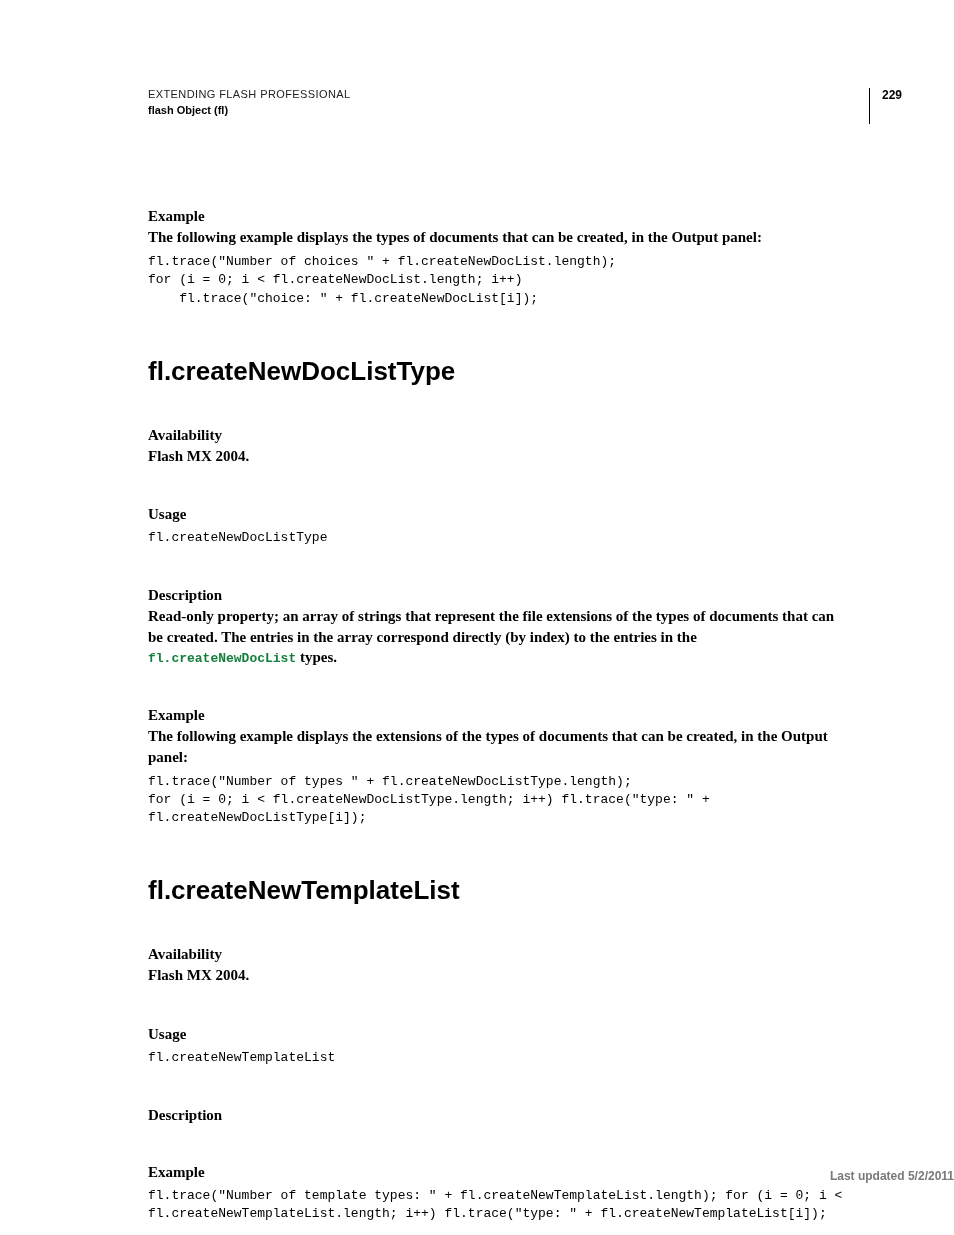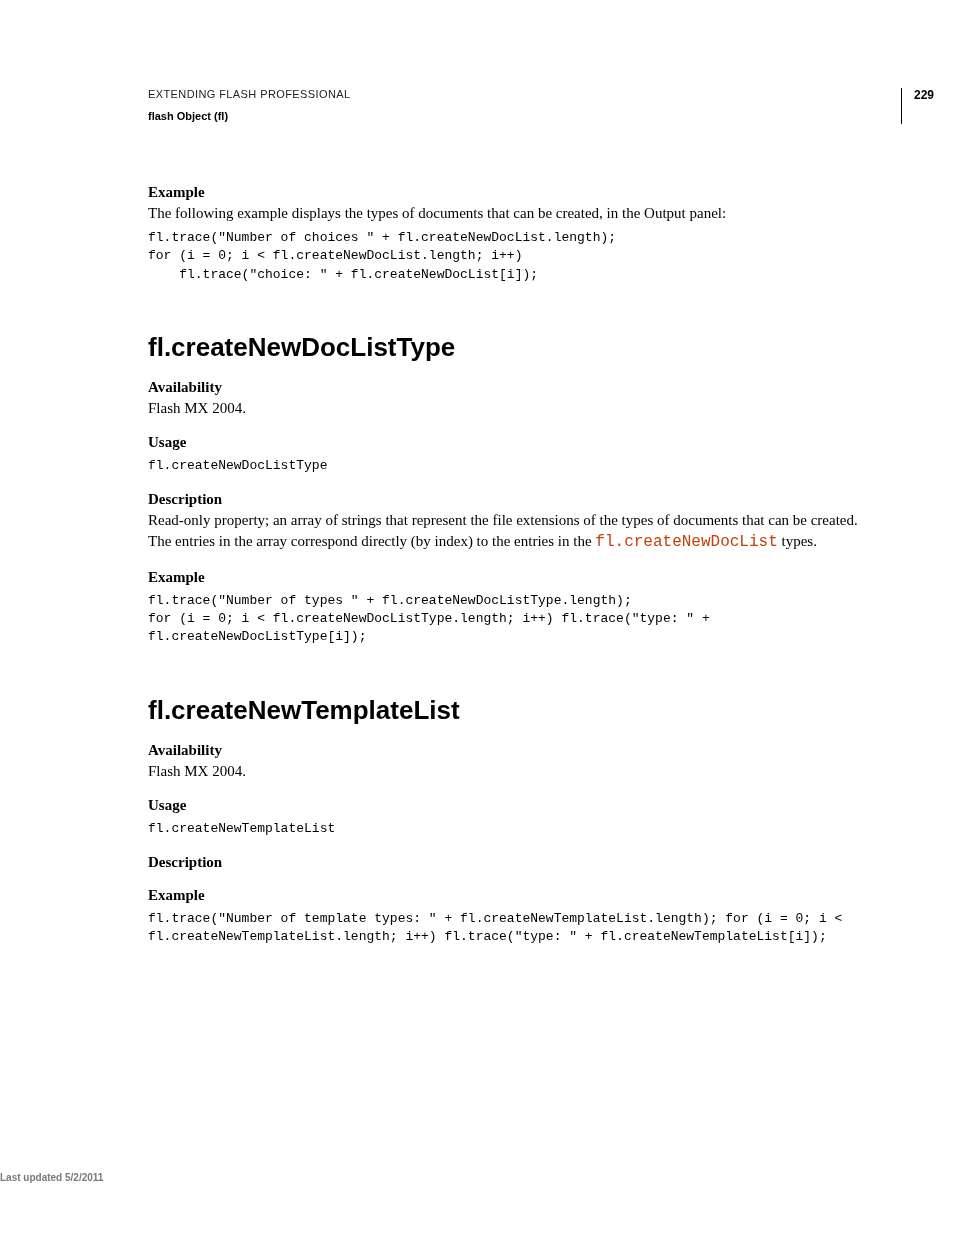--- a/index.html
+++ b/index.html
@@ -8,94 +8,95 @@
     padding: 0;
     font-family: "Minion Pro", "Times New Roman", Georgia, serif;
     color: #000;
     background: #fff;
     width: 954px;
     height: 1235px;
     position: relative;
     box-sizing: border-box;
   }
   .page {
-    padding: 88px 80px 0 148px;
+    padding: 88px 112px 0 148px;
     box-sizing: border-box;
   }
   .header-row {
     display: flex;
     align-items: flex-start;
   }
   .header-left {
     flex: 1;
   }
   .header-title {
     font-family: "Myriad Pro", "Helvetica Neue", Arial, sans-serif;
     font-size: 11px;
     letter-spacing: 0.4px;
     color: #222;
   }
   .header-sub {
     font-family: "Myriad Pro", "Helvetica Neue", Arial, sans-serif;
     font-size: 11px;
     font-weight: 700;
     color: #000;
-    margin-top: 10px;
+    margin-top: 4px;
   }
   .page-number-box {
     border-left: 1px solid #000;
     padding-left: 12px;
     padding-bottom: 22px;
     font-family: "Myriad Pro", "Helvetica Neue", Arial, sans-serif;
     font-size: 12px;
     font-weight: 700;
     margin-right: -60px;
   }
   .section-label {
     font-family: "Minion Pro", "Times New Roman", Georgia, serif;
     font-weight: 700;
     font-size: 15px;
-    margin-top: 16px;
+    margin-top: 40px;
     margin-bottom: 2px;
   }
   .body-text {
     font-family: "Minion Pro", "Times New Roman", Georgia, serif;
     font-size: 15px;
     line-height: 1.35;
     margin: 0 0 6px 0;
+    font-weight: bold;
   }
   .code {
     font-family: "Courier New", monospace;
     font-size: 13px;
     line-height: 1.4;
     white-space: pre;
     margin: 6px 0 10px 0;
   }
   .code-inline {
     font-family: "Courier New", monospace;
-    font-size: 16px;
-    color: #c2410c;
+    font-size: 13px;
+    color: #15803d;
   }
   h2.api-heading {
     font-family: "Myriad Pro", "Helvetica Neue", Arial, sans-serif;
     font-weight: 700;
     font-size: 26px;
     margin: 48px 0 10px 0;
     color: #000;
   }
   .footer {
     position: absolute;
     bottom: 52px;
     left: 0;
     width: 100%;
-    text-align: left;
+    text-align: right;
     font-family: "Myriad Pro", "Helvetica Neue", Arial, sans-serif;
     font-weight: 700;
     color: #7a7a7a;
-    font-size: 10px;
+    font-size: 12px;
   }
   .spacer-top { height: 44px; }
 </style>
 </head>
 <body>
 
 <div class="page">
   <div class="header-row">
     <div class="header-left">
       <div class="header-title">EXTENDING FLASH PROFESSIONAL</div>
@@ -119,20 +120,21 @@
 
   <div class="section-label">Usage</div>
   <div class="code">fl.createNewDocListType</div>
 
   <div class="section-label">Description</div>
   <p class="body-text">
     <span>Read-only property; an array of strings that represent the file extensions of the types of documents that can be created. The entries in the array correspond directly (by index) to the entries in the </span><span class="code-inline">fl.createNewDocList</span><span> types.</span>
   </p>
 
   <div class="section-label">Example</div>
+  <p class="body-text">The following example displays the extensions of the types of documents that can be created, in the Output panel:</p>
   <div class="code">fl.trace("Number of types " + fl.createNewDocListType.length);
 for (i = 0; i &lt; fl.createNewDocListType.length; i++) fl.trace("type: " + 
 fl.createNewDocListType[i]);</div>
 
   <h2 class="api-heading">fl.createNewTemplateList</h2>
 
   <div class="section-label">Availability</div>
   <p class="body-text">Flash MX 2004.</p>
 
   <div class="section-label">Usage</div>

